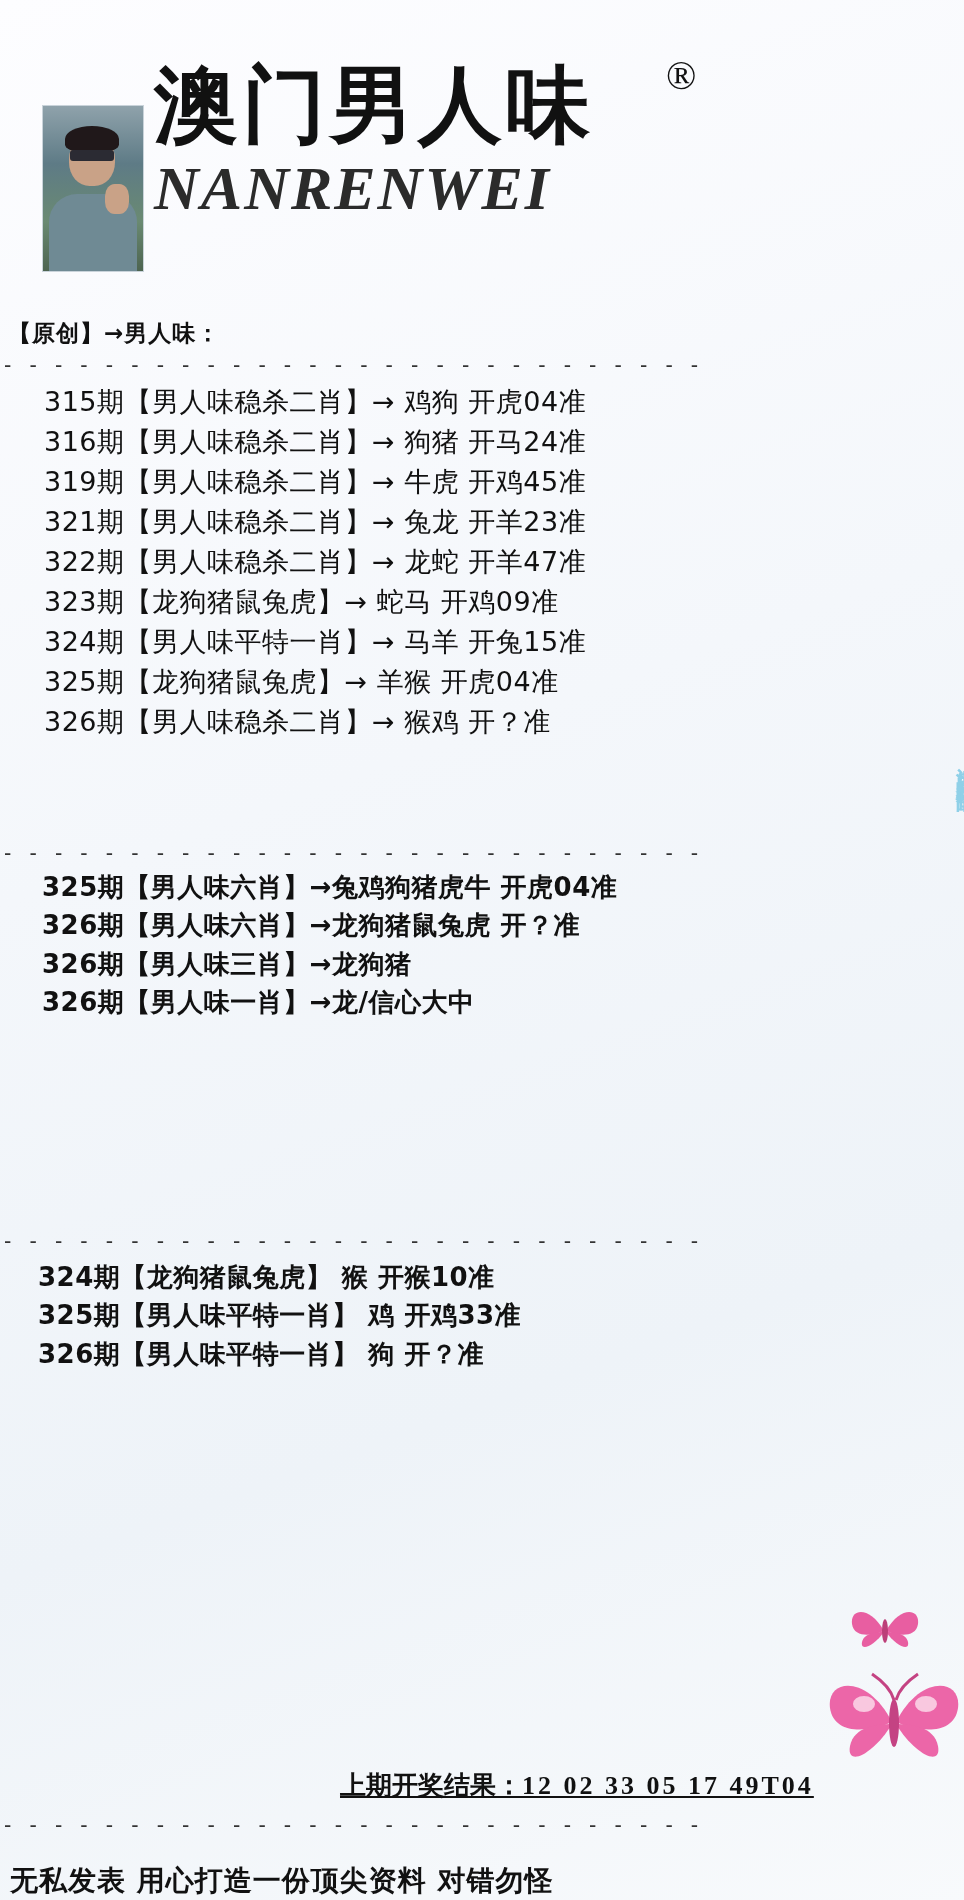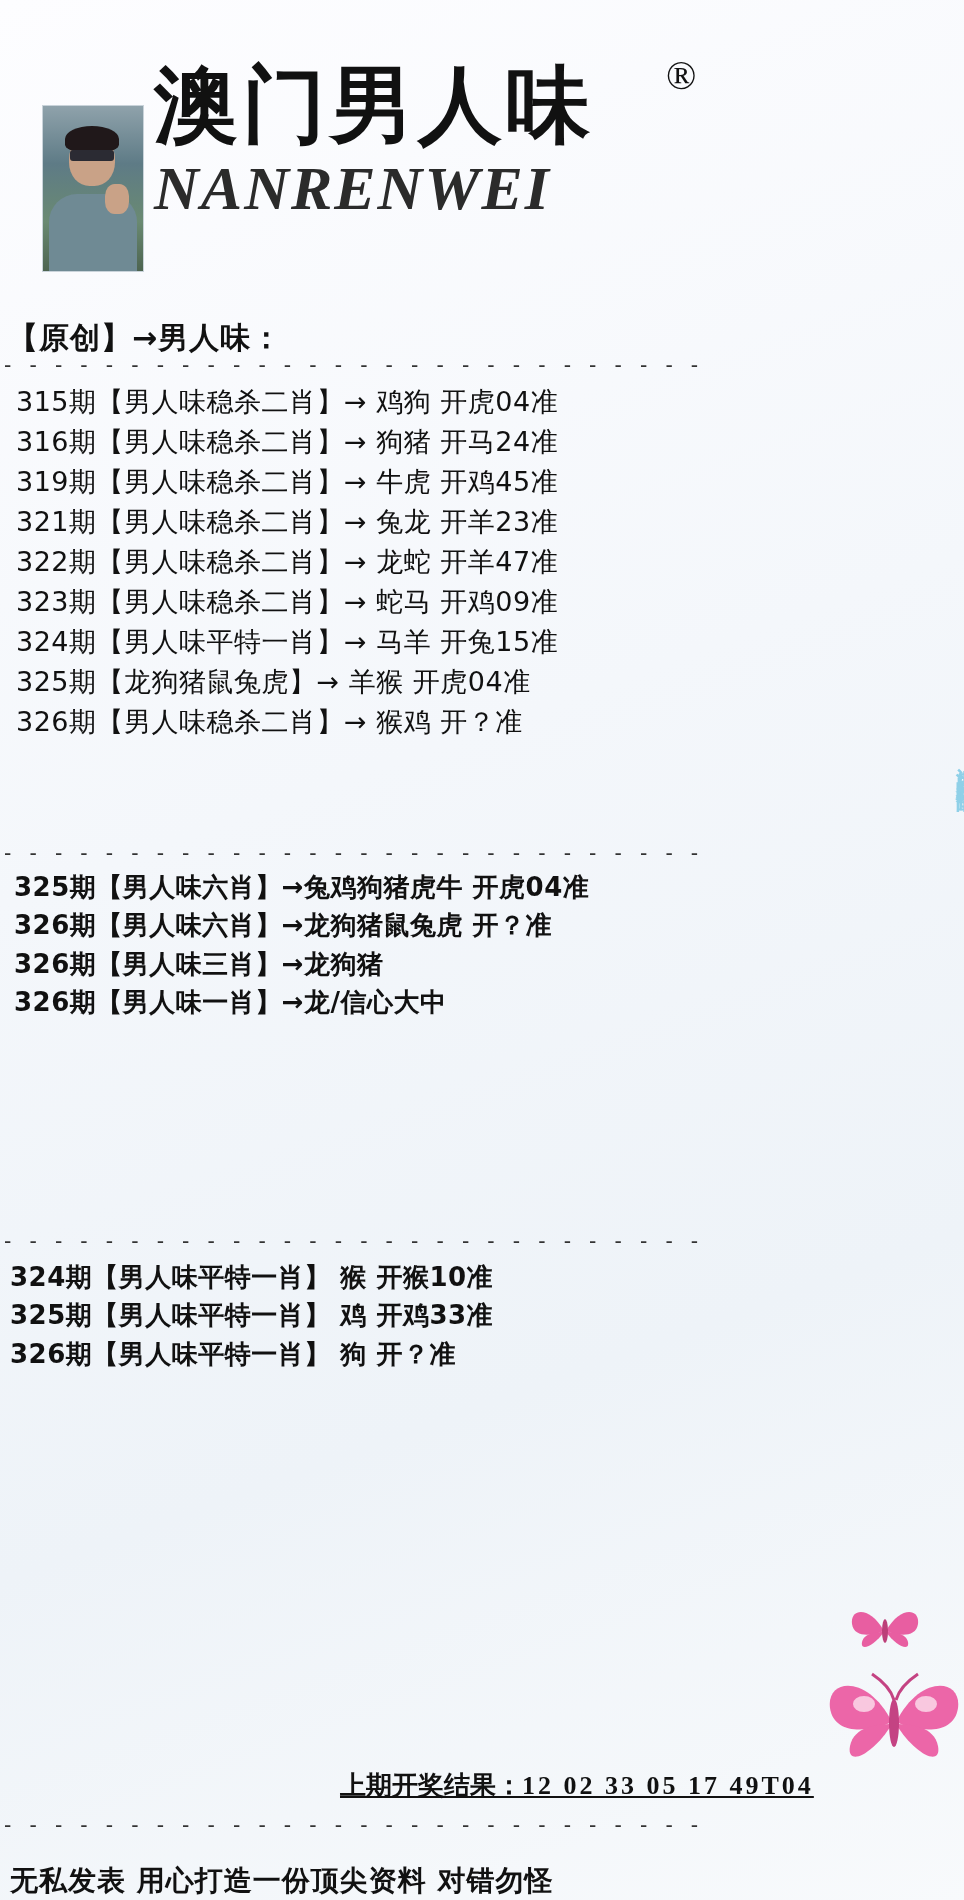--- a/index.html
+++ b/index.html
@@ -117,39 +117,39 @@
     white-space: nowrap;
   }
 
   
   .section-title {
     position: absolute;
     left: 8px;
     top: 318px;
     font-family: "DejaVu Sans", sans-serif;
     font-weight: bold;
-    font-size: 30px;
+    font-size: 23px;
     color: #111;
     letter-spacing: 1px;
   }
 
   .dashes {
     font-family: "Liberation Sans", sans-serif;
     font-size: 22px;
     color: #333;
     letter-spacing: 6px;
     white-space: nowrap;
   }
   .dash-row-1 { position: absolute; left: 4px; top: 352px; }
   .dash-row-2 { position: absolute; left: 4px; top: 840px; }
   .dash-row-3 { position: absolute; left: 4px; top: 1228px; }
   .dash-row-4 { position: absolute; left: 4px; top: 1812px; }
 
   
-  .lines { position: absolute; }
+  .lines { position: absolute; margin-left: 28px; }
   .list-1 { left: 16px; top: 382px; }
   .list-2 { left: 14px; top: 868px; }
   .list-3 { left: 10px; top: 1258px; }
 
   .line {
     font-family: "DejaVu Sans", sans-serif;
     font-size: 27px;
     color: #111;
     white-space: nowrap;
     line-height: 1.48;
@@ -231,39 +231,39 @@
   <div class="section-title">【原创】→男人味：</div>
 
   <div class="dashes dash-row-1">- - - - - - - - - - - - - - - - - - - - - - - - - - - -</div>
 
   <div class="lines list-1">
     <div class="line">315期【男人味稳杀二肖】→ 鸡狗  开虎04准</div>
     <div class="line">316期【男人味稳杀二肖】→ 狗猪  开马24准</div>
     <div class="line">319期【男人味稳杀二肖】→ 牛虎  开鸡45准</div>
     <div class="line">321期【男人味稳杀二肖】→ 兔龙  开羊23准</div>
     <div class="line">322期【男人味稳杀二肖】→ 龙蛇  开羊47准</div>
-    <div class="line">323期【男人味稳杀二肖】→ 蛇马  开鸡09准</div>
+    <div class="line">323期【龙狗猪鼠兔虎】→ 蛇马  开鸡09准</div>
     <div class="line">324期【男人味平特一肖】→ 马羊  开兔15准</div>
     <div class="line">325期【龙狗猪鼠兔虎】→ 羊猴  开虎04准</div>
     <div class="line">326期【男人味稳杀二肖】→ 猴鸡  开？准</div>
   </div>
 
   <div class="dashes dash-row-2">- - - - - - - - - - - - - - - - - - - - - - - - - - - -</div>
 
   <div class="lines list-2">
     <div class="line">325期【男人味六肖】→兔鸡狗猪虎牛  开虎04准</div>
     <div class="line">326期【男人味六肖】→龙狗猪鼠兔虎  开？准</div>
     <div class="line">326期【男人味三肖】→龙狗猪</div>
     <div class="line">326期【男人味一肖】→龙/信心大中</div>
   </div>
 
   <div class="dashes dash-row-3">- - - - - - - - - - - - - - - - - - - - - - - - - - - -</div>
 
   <div class="lines list-3">
-    <div class="line">324期【男人味平特一肖】  猴  开猴10准</div>
+    <div class="line">324期【龙狗猪鼠兔虎】  猴  开猴10准</div>
     <div class="line">325期【男人味平特一肖】  鸡  开鸡33准</div>
     <div class="line">326期【男人味平特一肖】  狗  开？准</div>
   </div>
 
   <div class="vert-watermark">澳门男人味原创作品</div>
 
   <div class="butterfly bf-small">
     <svg width="80" height="62" viewBox="0 0 80 62">
       <g fill="#e8529a" opacity="0.92">
         <path d="M38 31 C24 6, 4 8, 6 24 C8 38, 26 36, 38 31 Z"></path>

